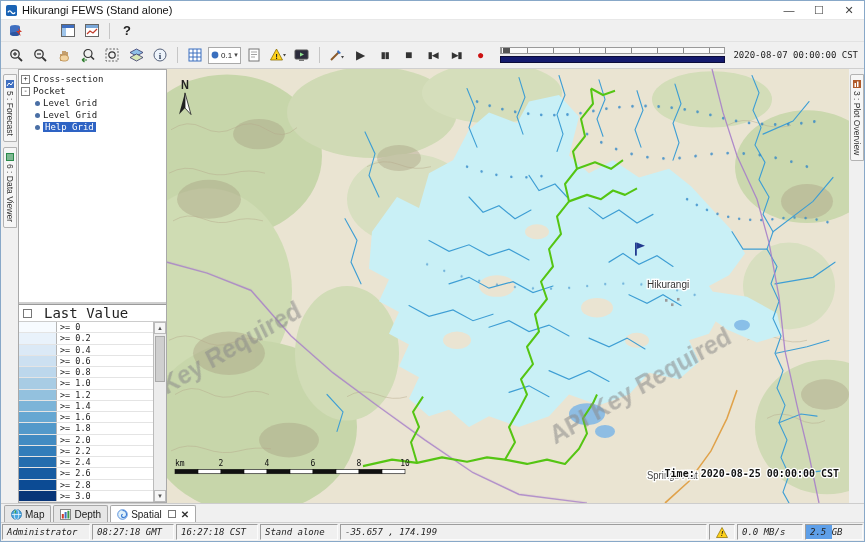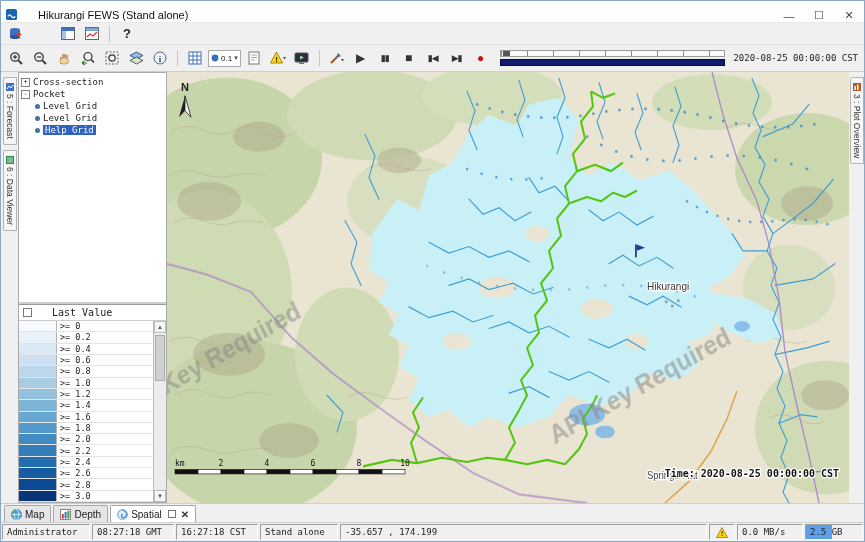--- a/index.html
+++ b/index.html
@@ -1,21 +1,21 @@
 <!DOCTYPE html>
 <html><head>
 <meta charset="utf-8">
 <style>
   * { box-sizing: border-box; margin: 0; padding: 0; }
   html,body { width: 865px; height: 542px; }
   body { font-family: "Liberation Sans", sans-serif; font-size: 11px; color:#222; background:#fff; }
   .window { width:865px; height:542px; display:flex; flex-direction:column; border:1px solid #88a8c8; background:#f0f0f0; overflow:hidden; }
 
   
-  .titlebar { flex:0 0 19px; background:#ffffff; display:flex; gap:21px; padding:8px 0 0 5px; border-bottom:1px solid #e8e8e8; }
+  .titlebar { flex:0 0 19px; background:#ffffff; display:flex; align-items:center; gap:5px; padding:0 0 0 5px; border-bottom:1px solid #e8e8e8; }
   .title { font-size:11px; color:#111; }
   .win-controls { margin-left:auto; display:flex; height:100%; }
   .win-btn { width:30px; display:flex; align-items:center; justify-content:center; font-size:11px; color:#444; }
   .menubar { flex:0 0 18px; display:flex; align-items:center; padding:0 4px; gap:2px; background:#f0f0f0; }
   .menu-item { padding:1px 7px; font-size:11px; }
 
   
   .toolbar { display:flex; align-items:center; padding:0 4px; gap:2px; background:#f0f0f0; }
   .toolbar1 { flex:0 0 22px; border-bottom:1px solid #e2e2e2; }
   .toolbar2 { flex:0 0 27px; border-bottom:1px solid #cfcfcf; }
@@ -43,21 +43,21 @@
 
   .left-panel { flex:0 0 149px; display:flex; flex-direction:column; background:#fff; border:1px solid #a9a9a9; min-height:0; }
   .tree { flex:1 1 auto; font-family:"DejaVu Sans Mono",monospace; font-size:9px; padding:3px 2px; overflow:hidden; border-bottom:2px solid #cfcfcf; background:#fff; }
   .tree-row { display:flex; align-items:center; gap:3px; height:12px; white-space:nowrap; }
   .tree-row.child { padding-left:14px; }
   .expander { width:9px; height:9px; border:1px solid #808080; background:#fff; font-size:7px; line-height:7px; text-align:center; flex:0 0 auto; }
   .dot-icon { width:5px; height:5px; border-radius:50%; background:#4a6fa5; flex:0 0 auto; }
   .tree-label.selected { background:#2e63c4; color:#fff; padding:0 2px; }
 
   .legend { flex:0 0 198px; display:flex; flex-direction:column; border-top:1px solid #9a9a9a; background:#fff; }
-  .legend-head { flex:0 0 16px; display:flex; align-items:center; gap:20px; padding:0 4px; font-family:"DejaVu Sans Mono",monospace; font-size:10px; border-bottom:1px solid #ccc; }
+  .legend-head { flex:0 0 16px; display:flex; align-items:center; gap:12px; padding:0 4px; font-family:"DejaVu Sans Mono",monospace; font-size:14px; border-bottom:1px solid #ccc; }
   .checkbox { width:9px; height:9px; border:1px solid #777; background:#fff; flex:0 0 auto; }
   .legend-body { flex:1 1 auto; display:flex; min-height:0; }
   .legend-rows { flex:1 1 auto; display:flex; flex-direction:column; border-right:1px solid #bbb; }
   .legend-row { flex:1 1 auto; display:flex; border-bottom:1px solid #e4e4e4; }
   .swatch { flex:0 0 38px; border-right:1px solid #b5b5b5; }
   .legend-label { font-family:"DejaVu Sans Mono",monospace; font-size:8.5px; display:flex; align-items:center; padding-left:3px; color:#222; }
   .vscroll { flex:0 0 12px; background:#ececec; display:flex; flex-direction:column; align-items:center; }
   .vs-btn { width:12px; height:12px; font-size:6px; display:flex; align-items:center; justify-content:center; border:1px solid #bbb; background:#f6f6f6; color:#555; }
   .vs-thumb { width:10px; height:46px; margin-top:2px; background:#cfcfcf; border:1px solid #aaa; }
   .vs-fill { flex:1; }
@@ -70,21 +70,21 @@
   .btab { display:flex; align-items:center; gap:3px; height:17px; padding:4px 6px; font-size:10px; background:#e6e6e6; border:1px solid #a8a8a8; border-bottom:none; border-radius:2px 2px 0 0; }
   .btab.active { background:#ffffff; }
   .mini { width:11px; height:11px; flex:0 0 auto; }
   .tab-float { width:8px; height:8px; border:1px solid #777; background:#fff; margin-left:3px; }
   .tab-close { font-size:10px; color:#333; margin-left:2px; font-weight:bold; }
 
   .logs-row { flex:0 0 18px; display:flex; align-items:center; padding:0 3px; background:#f0f0f0; border-top:1px solid #dcdcdc; }
   .logs-btn { height:15px; padding:0 9px; font-size:10px; border:1px solid #8f8f8f; background:#f4f4f4; border-radius:2px; display:flex; align-items:center; }
 
   .statusbar { flex:0 0 19px; display:flex; background:#f0f0f0; border-top:1px solid #cfcfcf; font-family:"DejaVu Sans Mono",monospace; font-size:9px; }
-  .seg { margin:1px; padding:0 4px; display:flex; align-items:center; border:1px solid; border-color:#9d9d9d #fbfbfb #fbfbfb #9d9d9d; white-space:nowrap; overflow:hidden; position:relative; }
+  .seg { margin:1px; padding:0 4px; display:flex; align-items:center; border:1px solid; border-color:#9d9d9d #fbfbfb #fbfbfb #9d9d9d; white-space:nowrap; overflow:hidden; position:relative;font-style:italic; }
   .seg .seg-text { position:relative; z-index:2; }
   .mem-fill { position:absolute; left:0; top:0; bottom:0; width:46%; background:#5e9fe8; z-index:1; }
 </style>
 </head>
 <body>
 
 <div class="window">
 
   <div class="titlebar">
     <svg class="mini" viewBox="0 0 12 12">
@@ -236,21 +236,21 @@
       </span>
     <span class="tbtn">
         <span class="glyph record-dot">●</span>
       </span>
     <span class="timeline">
       <span class="tl-track">
           <span class="tl-thumb"></span>
         </span>
       <span class="tl-bar" style="background-color: rgb(20, 26, 110);"></span>
     </span>
-    <span class="tl-date">2020-08-25 00:00:00 CST</span>
+    <span class="tl-date">2020-08-07 00:00:00 CST</span>
   </div>
 
   <div class="main">
 
     <div class="side-strip">
       <span class="vtab">
         <svg class="mini-icon" viewBox="0 0 8 8">
             <rect width="8" height="8" fill="#3f6fc0"></rect>
             <polyline points="1,6 3,3 5,5 7,2" stroke="#fff" stroke-width="1" fill="none"></polyline>
           </svg>

